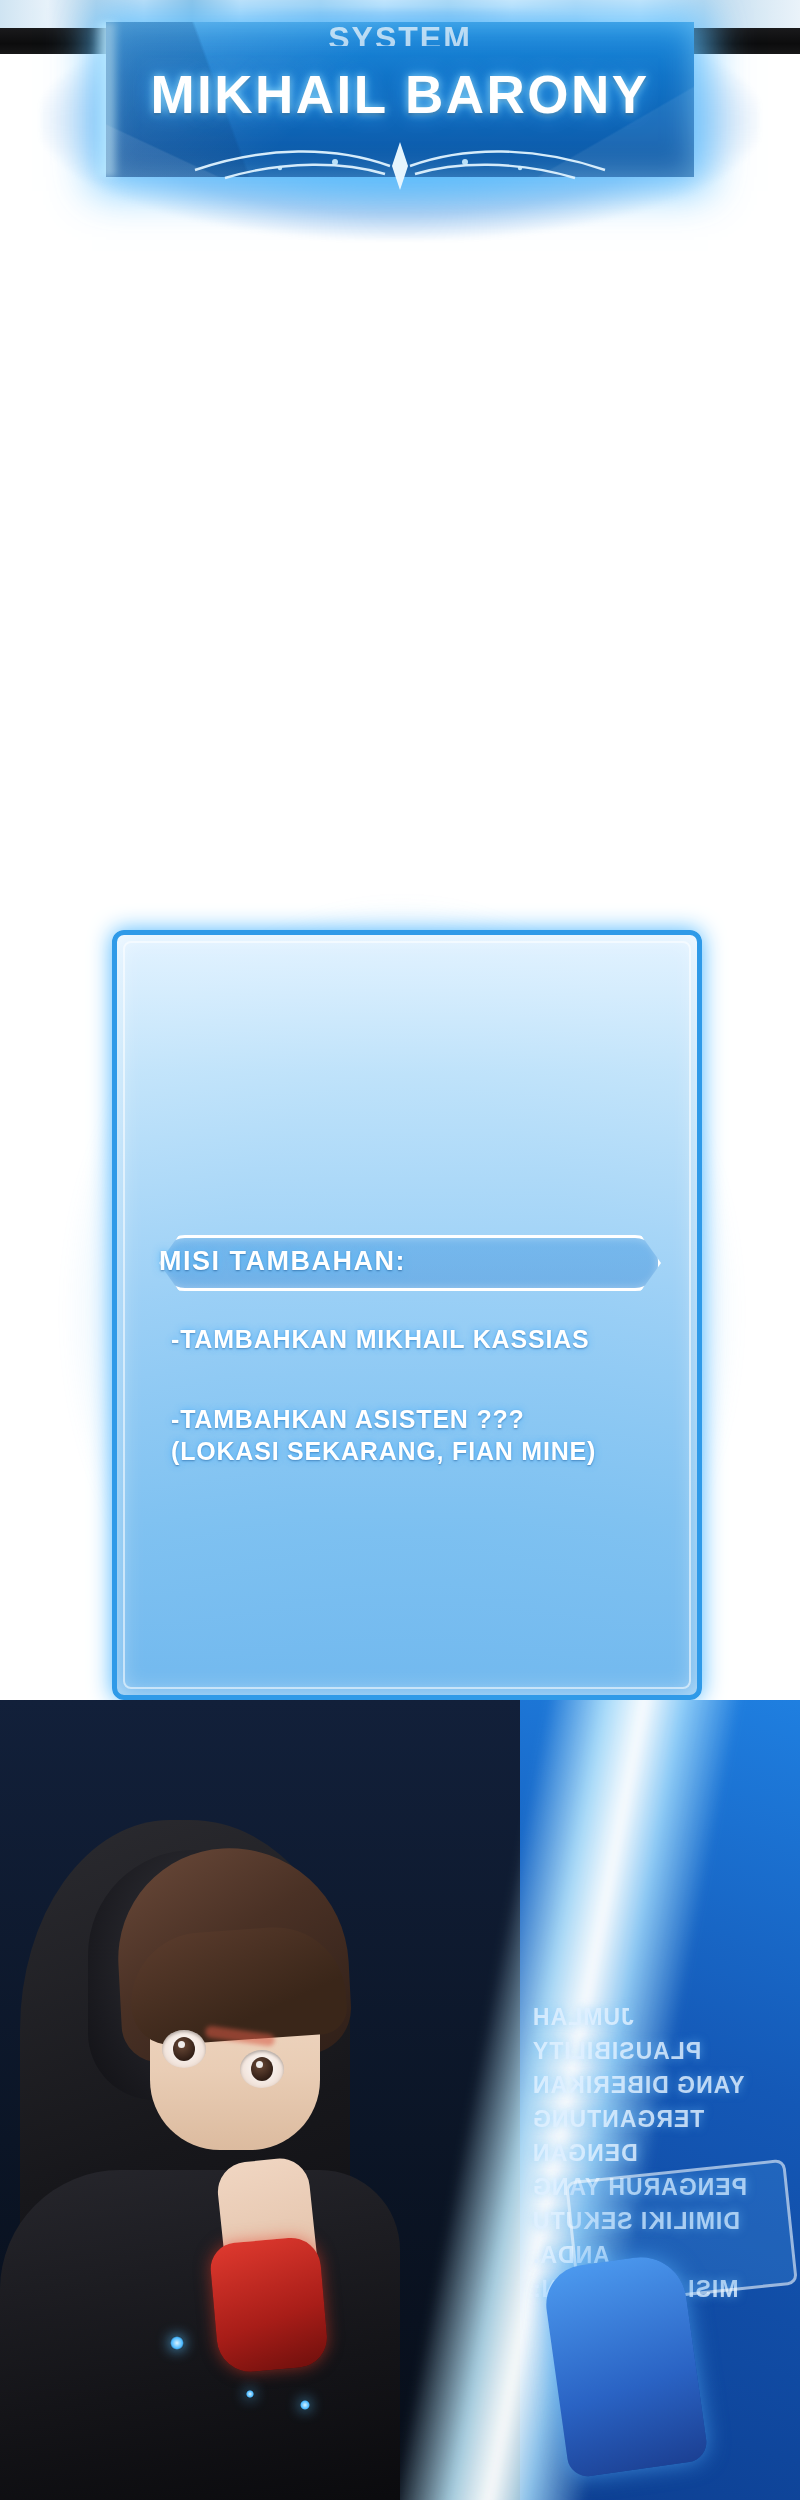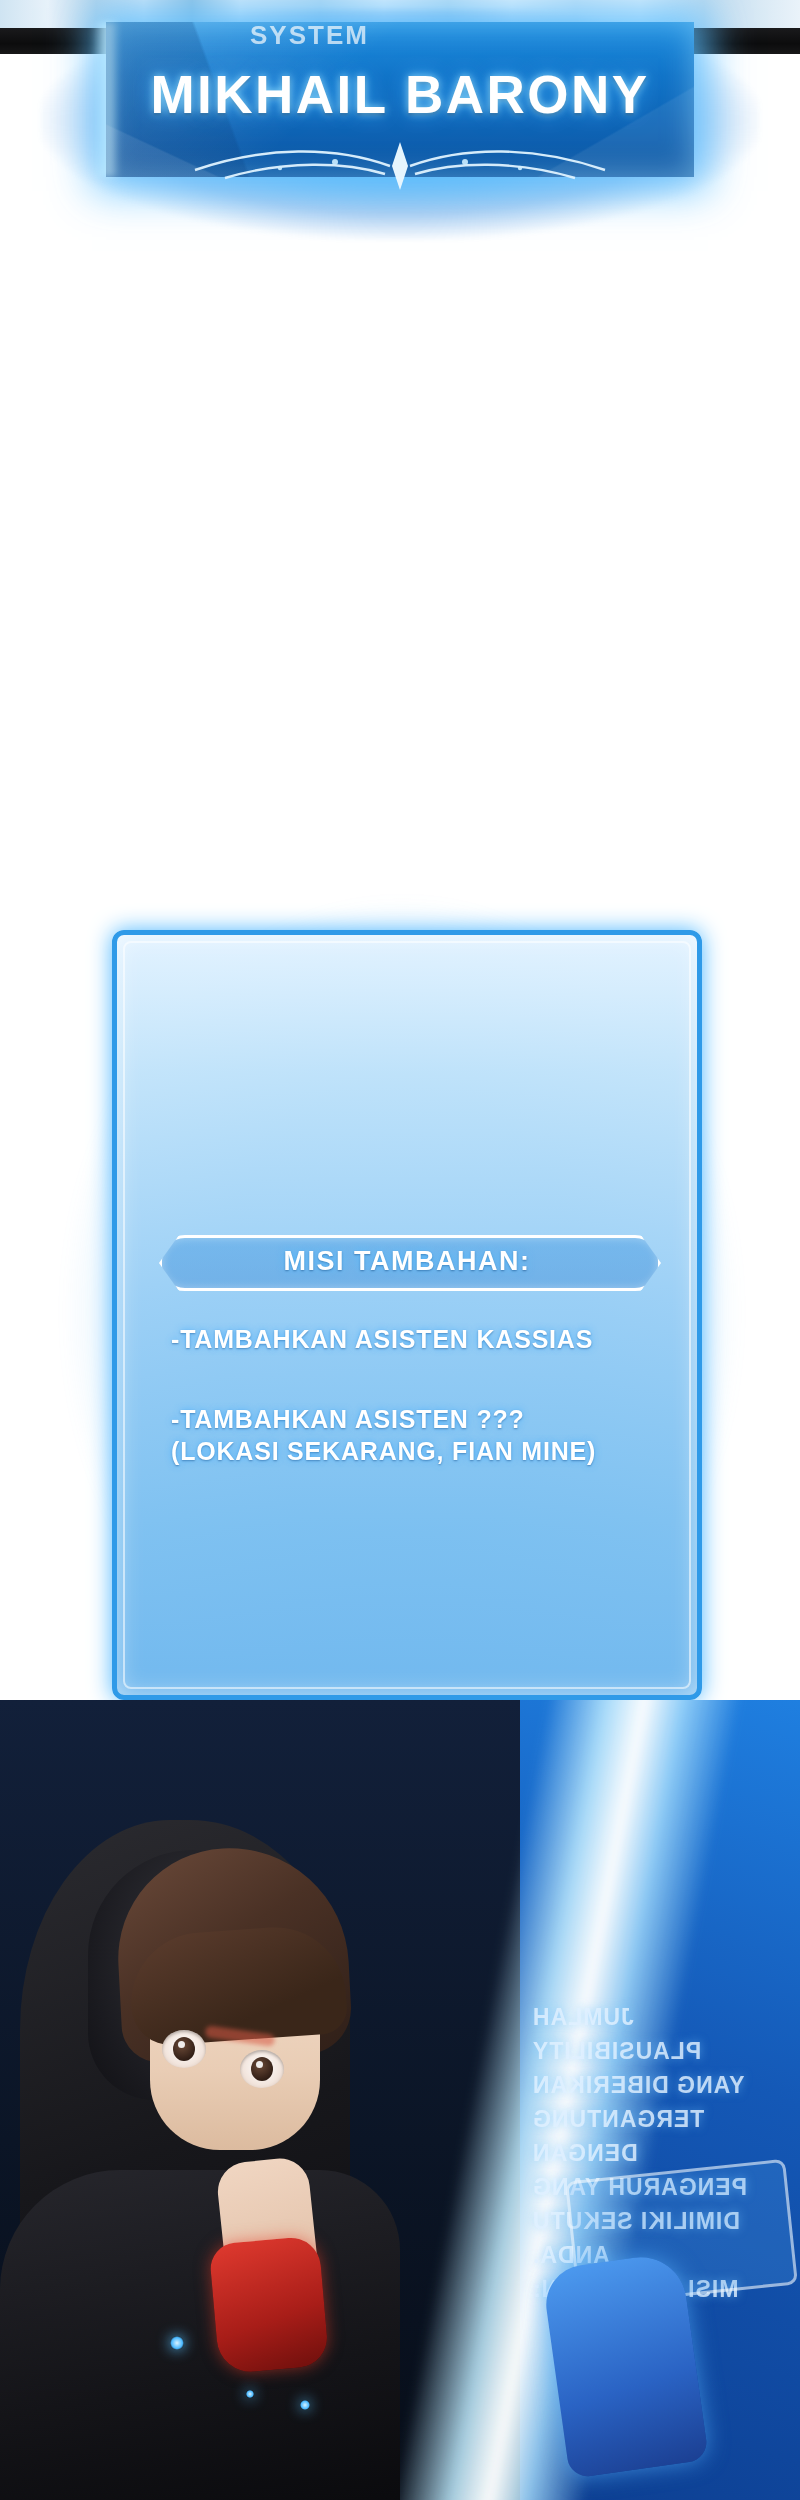--- a/index.html
+++ b/index.html
@@ -106,22 +106,23 @@
     height: 52px;
   }
   .banner-partial-top {
     position: absolute;
     left: 50%;
     transform: translateX(-50%);
     top: -2px;
     width: 300px;
     height: 26px;
     color: rgba(255,255,255,0.9);
-    font-size: 26px;
+    font-size: 32px;
     font-weight: bold;
+    text-align: center;
     letter-spacing: 2px;
     overflow: hidden;
     opacity: .75;
   }
 
   
   .white-gap {
     position: absolute;
     left: 0; top: 300px;
     width: 800px; height: 600px;
@@ -207,21 +208,20 @@
     left: 0; top: 0; width: 100%; height: 100%;
     border: 3px solid #ffffff;
     border-radius: 26px;
     background: linear-gradient(180deg, rgba(60,150,225,0.45) 0%, rgba(35,120,205,0.35) 100%);
     box-shadow: 0 0 12px rgba(120,205,255,0.9), inset 0 0 10px rgba(255,255,255,0.35);
     clip-path: polygon(4% 0%, 96% 0%, 100% 50%, 96% 100%, 4% 100%, 0% 50%);
   }
   .mission-pill .pill-label {
     position: absolute;
     left: 0; right: 0; top: 11px;
-    text-align: center;
     color: #ffffff;
     font-size: 27px;
     font-weight: bold;
     letter-spacing: 1.5px;
     text-shadow: 0 0 8px rgba(80,185,255,0.9), 0 1px 2px rgba(0,40,90,0.5);
   }
 
   .mission-item {
     position: absolute;
     left: 54px;
@@ -448,21 +448,21 @@
   <div class="sys-halo"></div>
   <div class="sys-frame">
     <div class="sys-frame-inner"></div>
 
 
     <div class="mission-pill">
       <div class="pill-shape"></div>
       <div class="pill-label">MISI TAMBAHAN:</div>
     </div>
 
-    <div class="mission-item mission-item-1">-TAMBAHKAN ASISTEN KASSIAS</div>
+    <div class="mission-item mission-item-1">-TAMBAHKAN MIKHAIL KASSIAS</div>
     <div class="mission-item mission-item-2">-TAMBAHKAN ASISTEN ???
 (LOKASI SEKARANG, FIAN MINE)</div>
   </div>
 </div>
 
 <div class="bottom-art">
   <div class="art-bg-left"></div>
   <div class="art-bg-right"></div>
   <div class="art-beam"></div>
 

